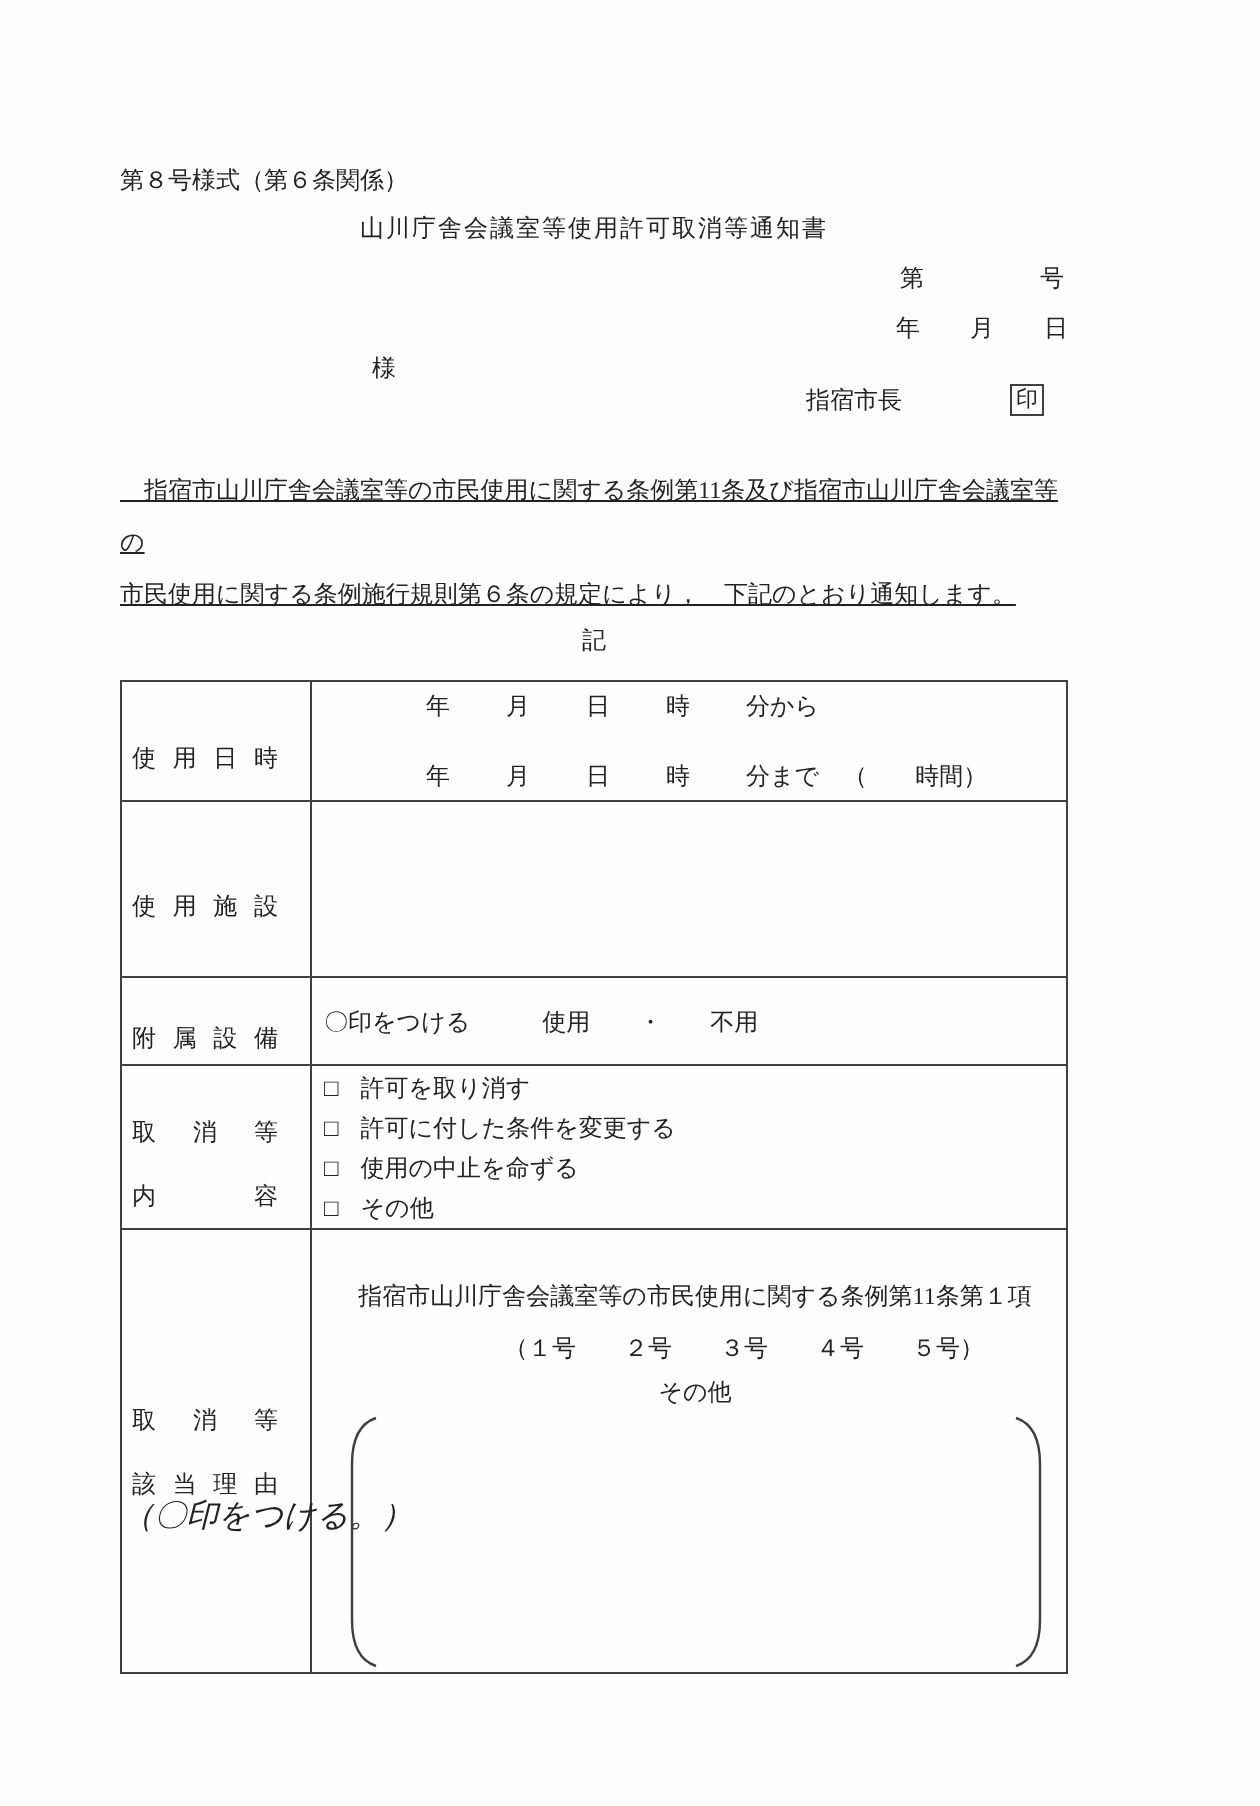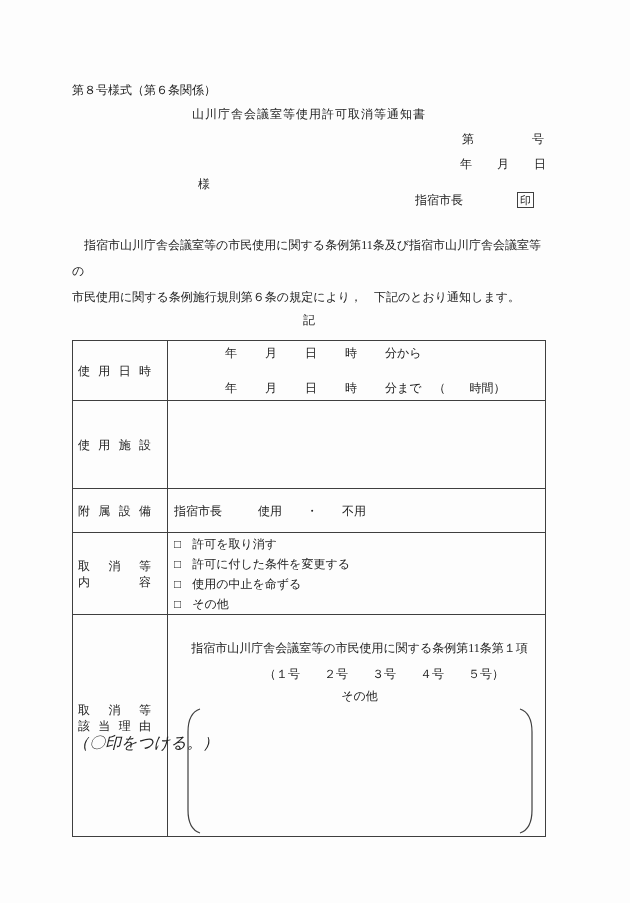--- a/index.html
+++ b/index.html
@@ -1,37 +1,37 @@
 <!DOCTYPE html>
 <html><head>
 <meta charset="utf-8">
 <style>
   html,body{margin:0;padding:0;background:#e8e8e8;}
   .page{
     position:relative;width:630px;height:903px;background:#fdfdfd;
     font-family:"Liberation Serif","DejaVu Serif",serif;
     font-size:12px;color:#222;overflow:hidden;margin:0 auto;
   }
-  .content{position:absolute;left:72px;top:82px;width:474px;line-height:16px;}
+  .content{position:absolute;left:60px;top:82px;width:474px;line-height:16px;}
   .form-number{line-height:16px;}
   .title{text-align:center;letter-spacing:1px;margin-top:8px;line-height:16px;}
   .doc-no,.date-line{display:flex;justify-content:flex-end;margin-top:9px;line-height:16px;}
   .doc-no-inner{display:flex;justify-content:space-between;width:82px;margin-right:2px;}
   .date-inner{display:flex;justify-content:space-between;width:86px;margin-right:0;}
   .addressee{margin-top:4px;padding-left:126px;line-height:16px;}
   .sender{display:flex;justify-content:flex-end;align-items:flex-end;margin-top:0;line-height:16px;}
   .sender-name{margin-right:54px;}
   .seal{border:1px solid #3f3f3f;font-size:11px;line-height:14px;padding:0 2px;margin-right:12px;}
-  .paragraph{margin-top:24px;line-height:26px;}
+  .paragraph{margin-top:24px;line-height:26px;text-decoration:underline;}
   .ki{text-align:center;margin-top:2px;line-height:16px;}
   table.notice{border-collapse:collapse;margin-top:12px;width:474px;table-layout:fixed;}
   table.notice th,table.notice td{border:1px solid #3f3f3f;padding:0;font-weight:normal;vertical-align:middle;}
   table.notice th{width:94px;}
   tr.r1{height:60px;} tr.r2{height:88px;} tr.r3{height:44px;} tr.r4{height:82px;} tr.r5{height:222px;}
-  .jh{width:73px;margin-left:5px;text-align:justify;text-align-last:justify;line-height:16px;}
+  .jh{width:73px;margin-left:5px;text-align:justify;text-align-last:justify;line-height:16px;margin-top:16px;}
   .jh-small{font-size:16px;margin-left:0;white-space:nowrap;text-align:center;line-height:14px;margin-top:2px;width:92px;font-style:italic;}
   .dt-wrap{display:flex;flex-direction:column;gap:22px;padding-left:57px;}
   .dt-line{display:flex;gap:28px;line-height:13px;white-space:pre;}
   .eq-line{padding-left:6px;white-space:pre;}
   .chk-wrap{padding-left:6px;}
   .chk-item{line-height:20px;display:flex;align-items:center;}
   .chk-box{font-size:12px;}
   .chk-label{margin-left:11px;}
   td.r5-cell{vertical-align:top;text-align:center;}
   .r5-wrap{padding:24px 0 0 6px;}
@@ -115,21 +115,21 @@
           <div class="jh">使 用 施 設</div>
         </th>
         <td></td>
       </tr>
 
       <tr class="r3">
         <th>
           <div class="jh">附 属 設 備</div>
         </th>
         <td>
-          <div class="eq-line">指宿市長　　　使用　　・　　不用</div>
+          <div class="eq-line">〇印をつける　　　使用　　・　　不用</div>
         </td>
       </tr>
 
       <tr class="r4">
         <th>
           <div class="jh">取 消 等</div>
           <div class="jh">内 容</div>
         </th>
         <td>
           <div class="chk-wrap">

